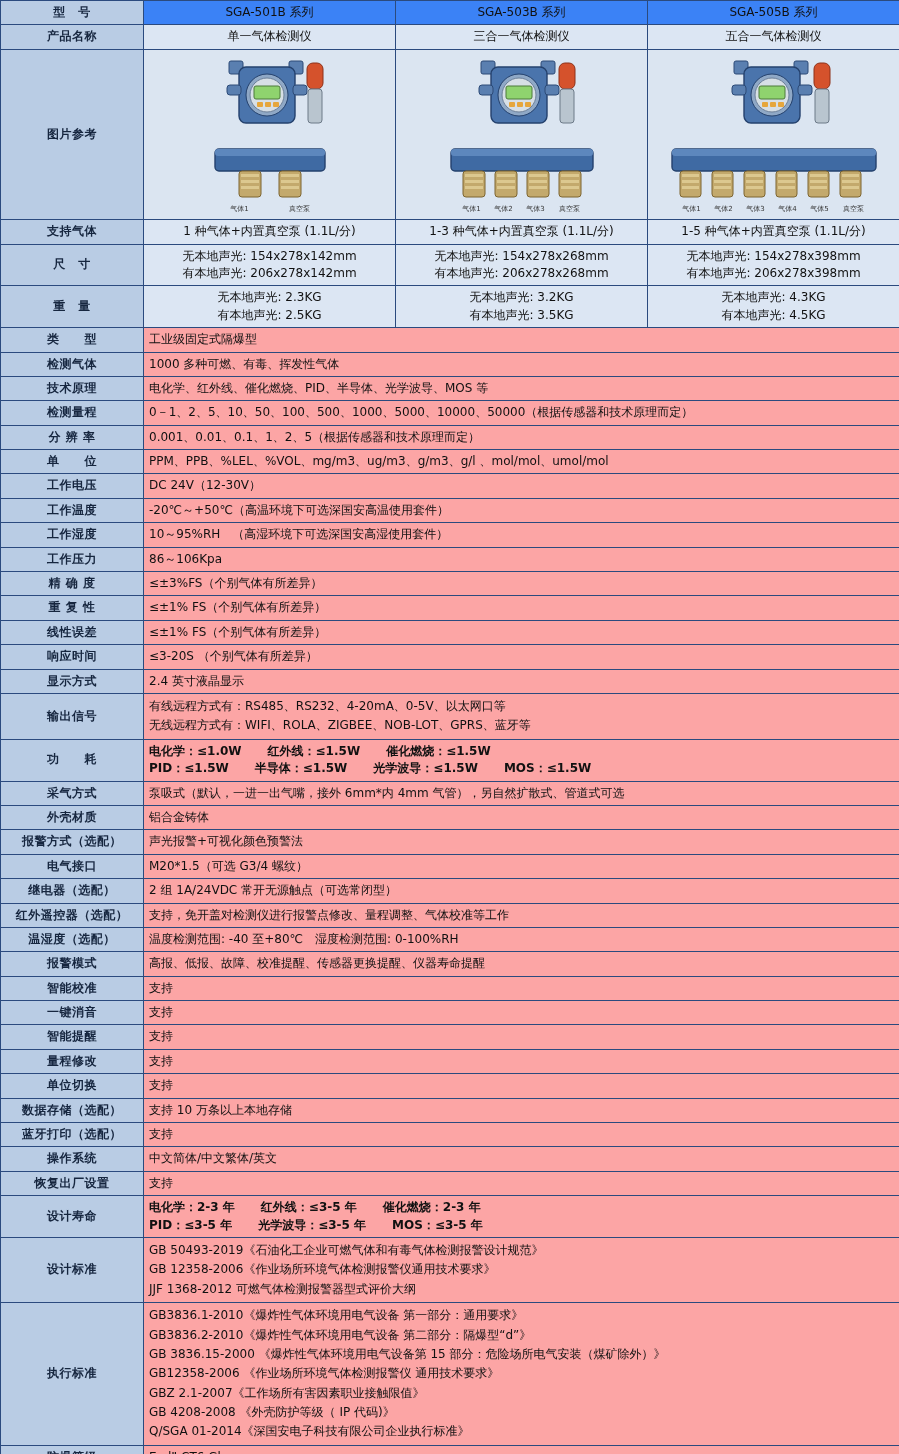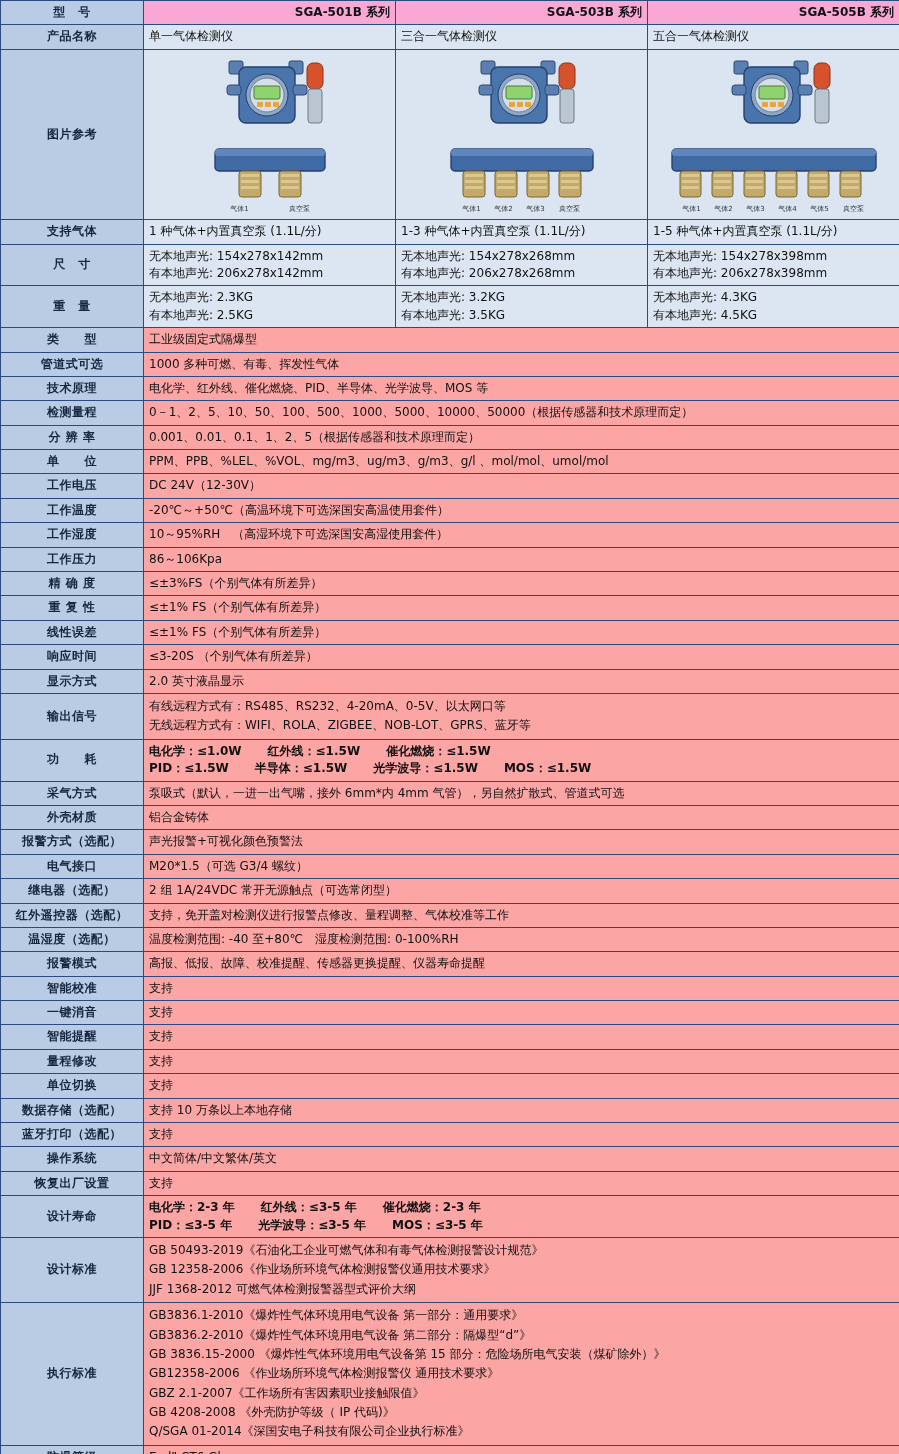--- a/index.html
+++ b/index.html
@@ -29,25 +29,26 @@
     font-weight: bold;
     font-size: 12.5px;
     letter-spacing: 0.5px;
     color: #16263f;
   }
   td.val {
     background: #fca5a5;
   }
   td.val-c {
     background: #dce6f3;
+    text-align: center;
   }
   td.head {
-    background: #f9a8d4;
-    text-align: right;
-    font-weight: bold;
+    background: #3b82f6;
+    text-align: center;
+    font-weight: normal;
     font-size: 12.5px;
   }
   td.img-cell {
     background: #dbe5f1;
     text-align: center;
     padding: 4px 2px;
     margin-top: 28px;
   }
   .two-line div { white-space: nowrap; }
   .kv { display: flex; flex-wrap: wrap; }
@@ -291,21 +292,21 @@
         <div>无本地声光: 4.3KG</div>
         <div>有本地声光: 4.5KG</div>
       </td>
     </tr>
 
     <tr>
       <td class="label">类　　型</td>
       <td class="val" colspan="3">工业级固定式隔爆型</td>
     </tr>
     <tr>
-      <td class="label">管道式可选</td>
+      <td class="label">检测气体</td>
       <td class="val" colspan="3">1000 多种可燃、有毒、挥发性气体</td>
     </tr>
     <tr>
       <td class="label">技术原理</td>
       <td class="val" colspan="3">电化学、红外线、催化燃烧、PID、半导体、光学波导、MOS 等</td>
     </tr>
     <tr>
       <td class="label">检测量程</td>
       <td class="val" colspan="3">0－1、2、5、10、50、100、500、1000、5000、10000、50000（根据传感器和技术原理而定）</td>
     </tr>
@@ -344,21 +345,21 @@
     <tr>
       <td class="label">线性误差</td>
       <td class="val" colspan="3">≤±1% FS（个别气体有所差异）</td>
     </tr>
     <tr>
       <td class="label">响应时间</td>
       <td class="val" colspan="3">≤3-20S （个别气体有所差异）</td>
     </tr>
     <tr>
       <td class="label">显示方式</td>
-      <td class="val" colspan="3">2.0 英寸液晶显示</td>
+      <td class="val" colspan="3">2.4 英寸液晶显示</td>
     </tr>
 
     <tr>
       <td class="label">输出信号</td>
       <td class="val" colspan="3">
         <div class="std-line">有线远程方式有：RS485、RS232、4-20mA、0-5V、以太网口等</div>
         <div class="std-line">无线远程方式有：WIFI、ROLA、ZIGBEE、NOB-LOT、GPRS、蓝牙等</div>
       </td>
     </tr>
 

